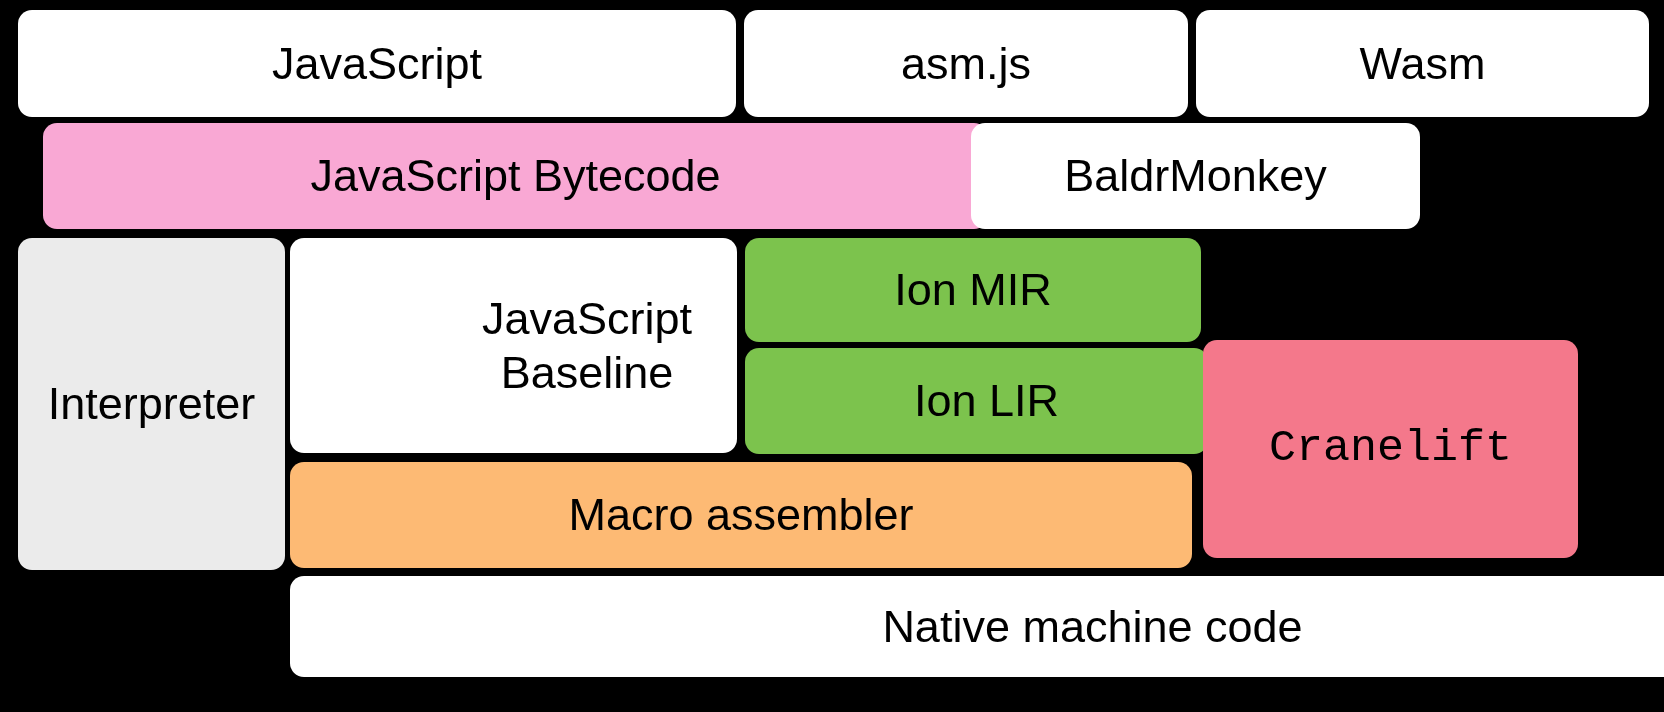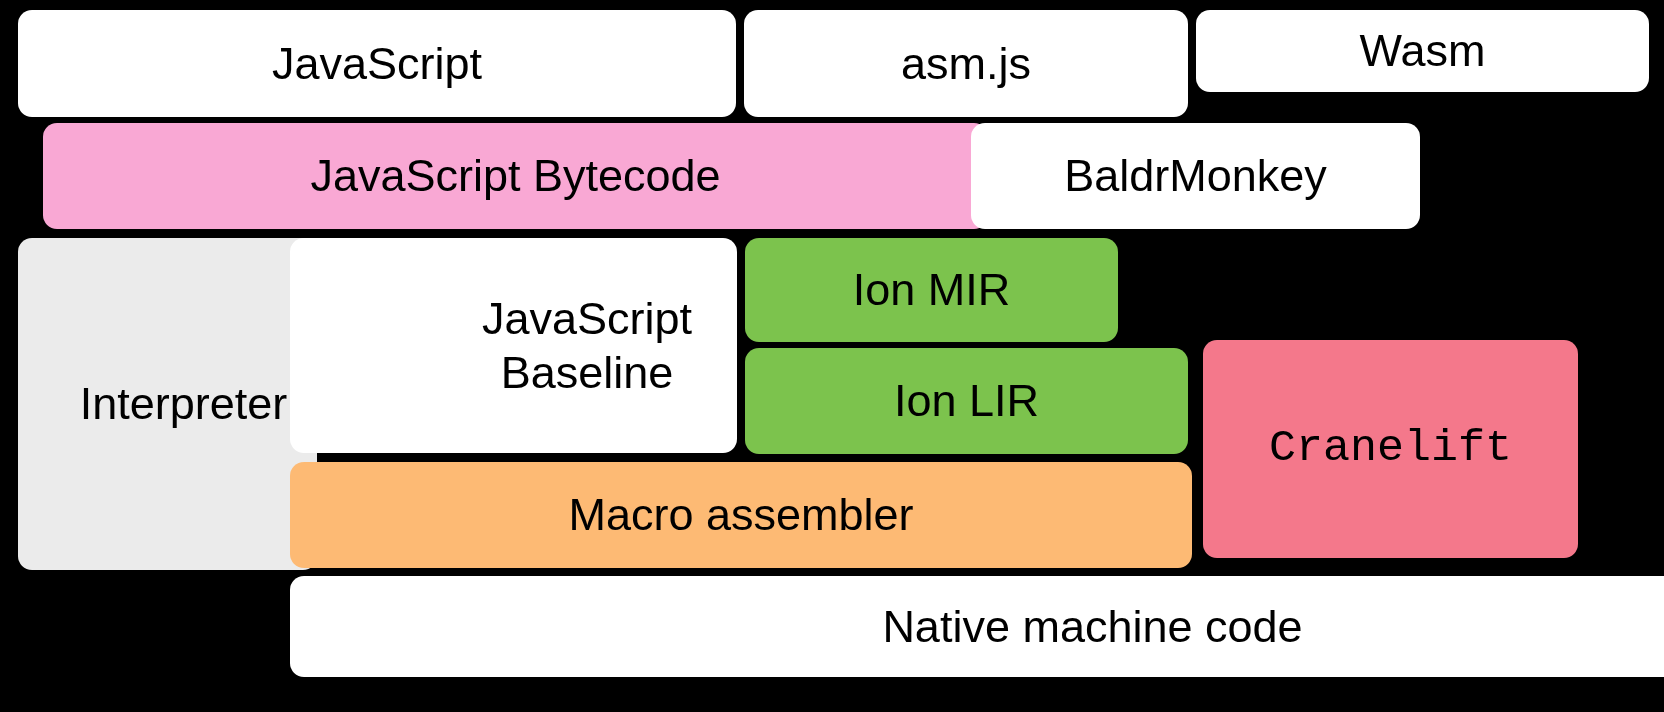--- a/index.html
+++ b/index.html
@@ -25,27 +25,27 @@
     color: #000000;
     font-size: 45px;
     line-height: 1.18;
     background: #ffffff;
   }
   .lbl { display: inline-block; }
 
   
   #b-javascript   { left: 18px;   top: 10px;  width: 718px;  height: 107px; }
   #b-asmjs        { left: 744px;  top: 10px;  width: 444px;  height: 107px; }
-  #b-wasm         { left: 1196px; top: 10px;  width: 453px;  height: 82px; align-items: center; }
+  #b-wasm         { left: 1196px; top: 10px;  width: 453px;  height: 107px; align-items: center; }
   #b-bytecode     { left: 18px;   top: 123px; width: 945px;  height: 106px; }
   #b-baldrmonkey  { left: 971px;  top: 123px; width: 449px;  height: 106px; }
-  #b-interpreter  { left: 18px;   top: 238px; width: 267px;  height: 332px; padding-left: 32px; }
+  #b-interpreter  { left: 18px;   top: 238px; width: 267px;  height: 332px; }
   #b-baseline     { left: 290px;  top: 238px; width: 447px;  height: 215px; justify-content: flex-end; }
   #b-baseline .lbl { max-width: 300px; }
-  #b-ion-mir      { left: 745px;  top: 238px; width: 373px;  height: 104px; }
+  #b-ion-mir      { left: 745px;  top: 238px; width: 456px;  height: 104px; }
   #b-ion-lir      { left: 745px;  top: 348px; width: 443px;  height: 106px; }
   #b-cranelift    { left: 1203px; top: 340px; width: 375px;  height: 218px; font-family: Liberation Mono, monospace; }
   #b-macro        { left: 290px;  top: 462px; width: 902px;  height: 106px; }
   #b-native       { left: 290px;  top: 576px; width: 1605px; height: 101px; }
 </style>
 </head>
 <body>
 
 <div class="canvas" style="background: rgb(0, 0, 0);">
 
@@ -74,21 +74,21 @@
   </div>
 
   <div class="box" id="b-baseline" style="background: rgb(255, 255, 255);">
     <span class="lbl">JavaScript Baseline</span>
   </div>
 
   <div class="box" id="b-ion-mir" style="background: rgb(124, 195, 77);">
     <span class="lbl">Ion MIR</span>
   </div>
 
-  <div class="box" id="b-ion-lir" style="background: rgb(124, 195, 77);">
+  <div class="box" id="b-ion-lir" style="background: rgb(124, 195, 77); padding-left: 20px;">
     <span class="lbl">Ion LIR</span>
   </div>
 
   <div class="box" id="b-cranelift" style="background: rgb(244, 120, 139);">
     <span class="lbl">Cranelift</span>
   </div>
 
   <div class="box" id="b-macro" style="background: #fdba74;">
     <span class="lbl">Macro assembler</span>
   </div>

